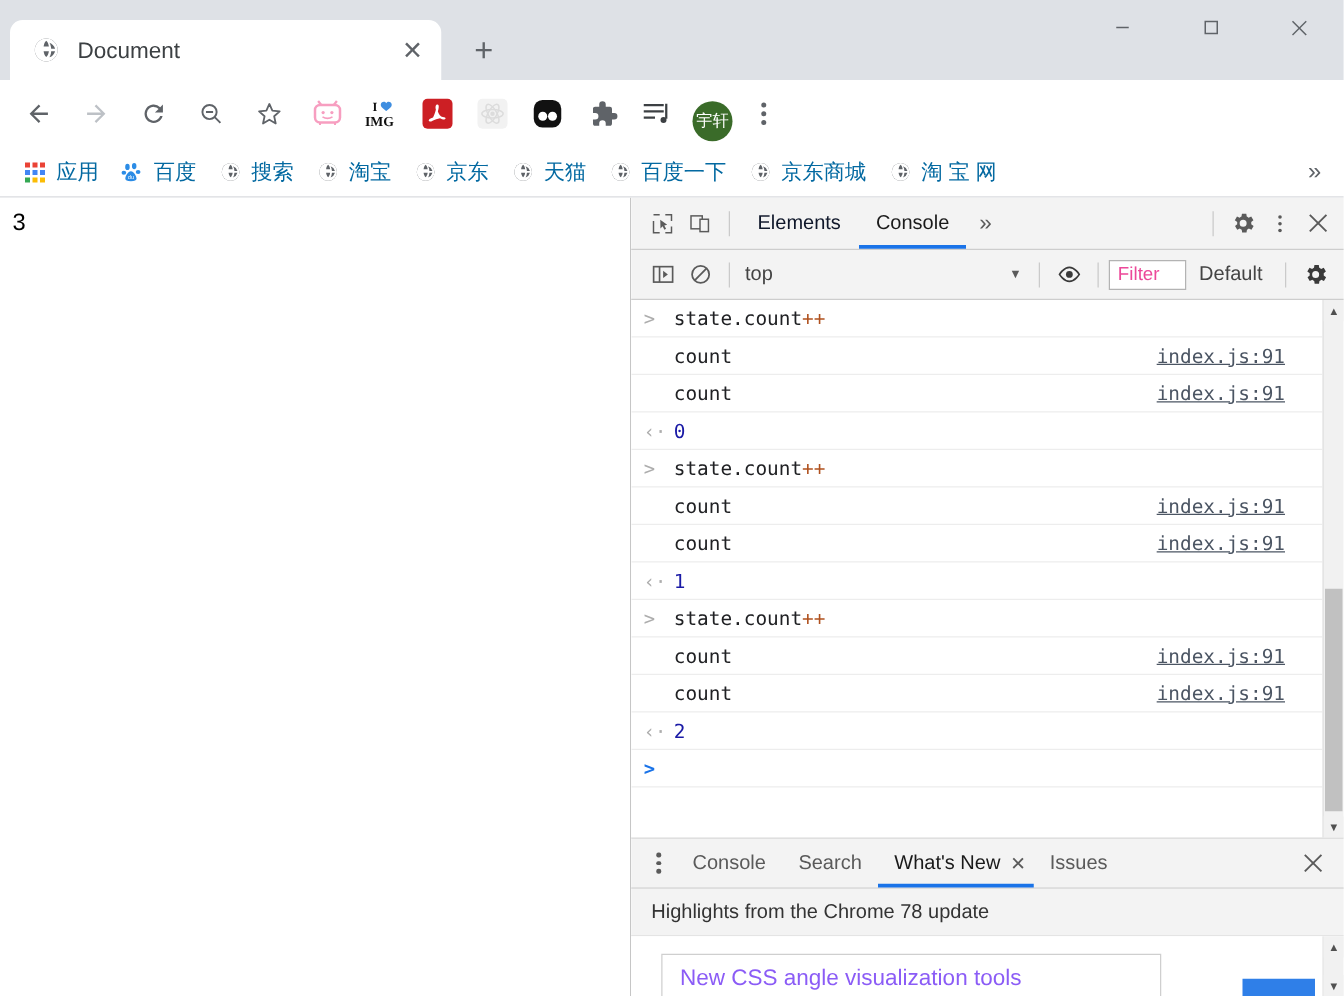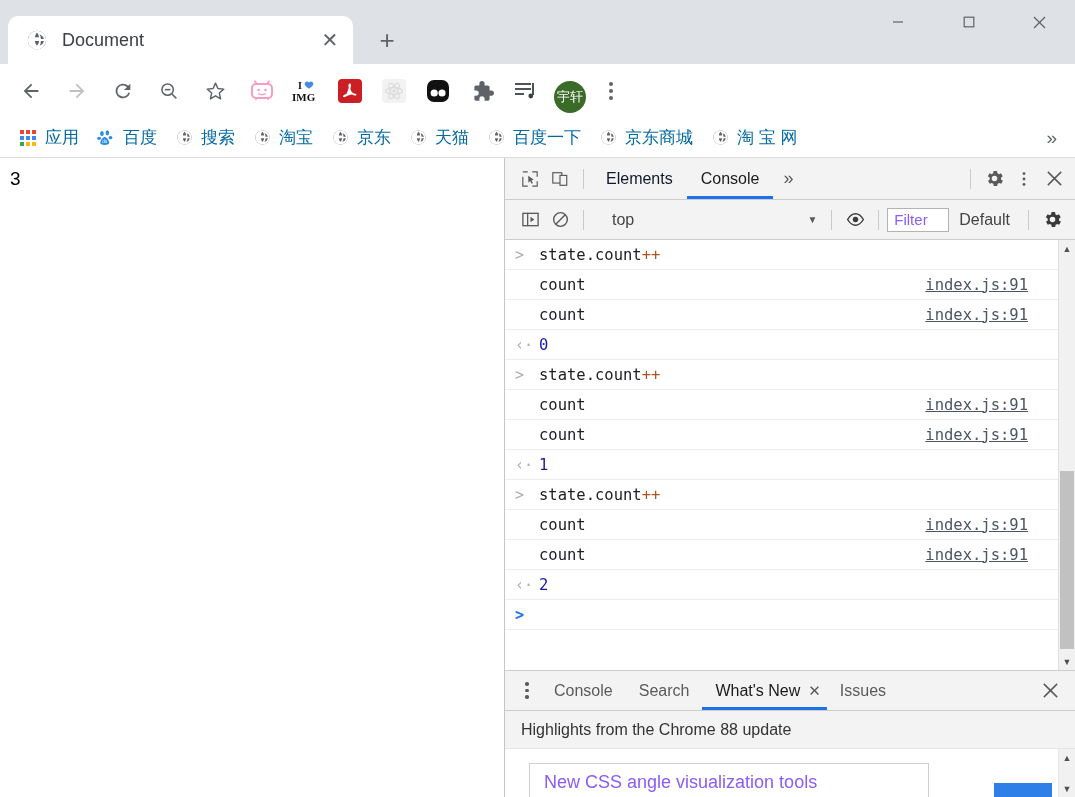--- a/index.html
+++ b/index.html
@@ -286,42 +286,42 @@
     display: flex;
     align-items: center;
     padding: 0 8px 0 10px;
     flex: none;
   }
   .ctx-select {
     display: flex;
     align-items: center;
     flex: 1;
     min-width: 0;
-    margin-left: 20px;
+    margin-left: 4px;
   }
   .ctx-label {
     font-size: 16px;
     color: #444;
     flex: 1;
   }
   .ctx-caret {
     font-size: 10px;
     color: #5a5a5a;
     margin-right: 6px;
   }
   .filter-input {
     width: 62px;
     height: 24px;
     border: 1px solid #b3b3b3;
     background: #ffffff;
     display: flex;
     align-items: center;
     padding: 0 6px;
     font-size: 15px;
-    color: #8b5cf6;
+    color: #ec4899;
     flex: none;
   }
   .level-select {
     font-size: 16px;
     color: #444;
     padding: 0 10px;
     flex: none;
   }
 
   
@@ -935,21 +935,21 @@
           </div>
           <div class="dw-tab">Issues</div>
           <div class="dw-close">
             <svg width="19" height="19" viewBox="0 0 20 20">
                 <line x1="3" y1="3" x2="17" y2="17" stroke="#5a5a5a" stroke-width="1.6"></line>
                 <line x1="17" y1="3" x2="3" y2="17" stroke="#5a5a5a" stroke-width="1.6"></line>
               </svg>
           </div>
         </div>
 
-        <div class="wn-header">Highlights from the Chrome 88 update</div>
+        <div class="wn-header">Highlights from the Chrome 78 update</div>
 
         <div class="wn-body">
           <div class="wn-inner">
             <div class="wn-card">
               <div class="wn-card-title">New CSS angle visualization tools</div>
             </div>
             <div class="wn-btn"></div>
           </div>
           <div class="wn-scroll">
             <div class="cscroll-arrow">▲</div>

